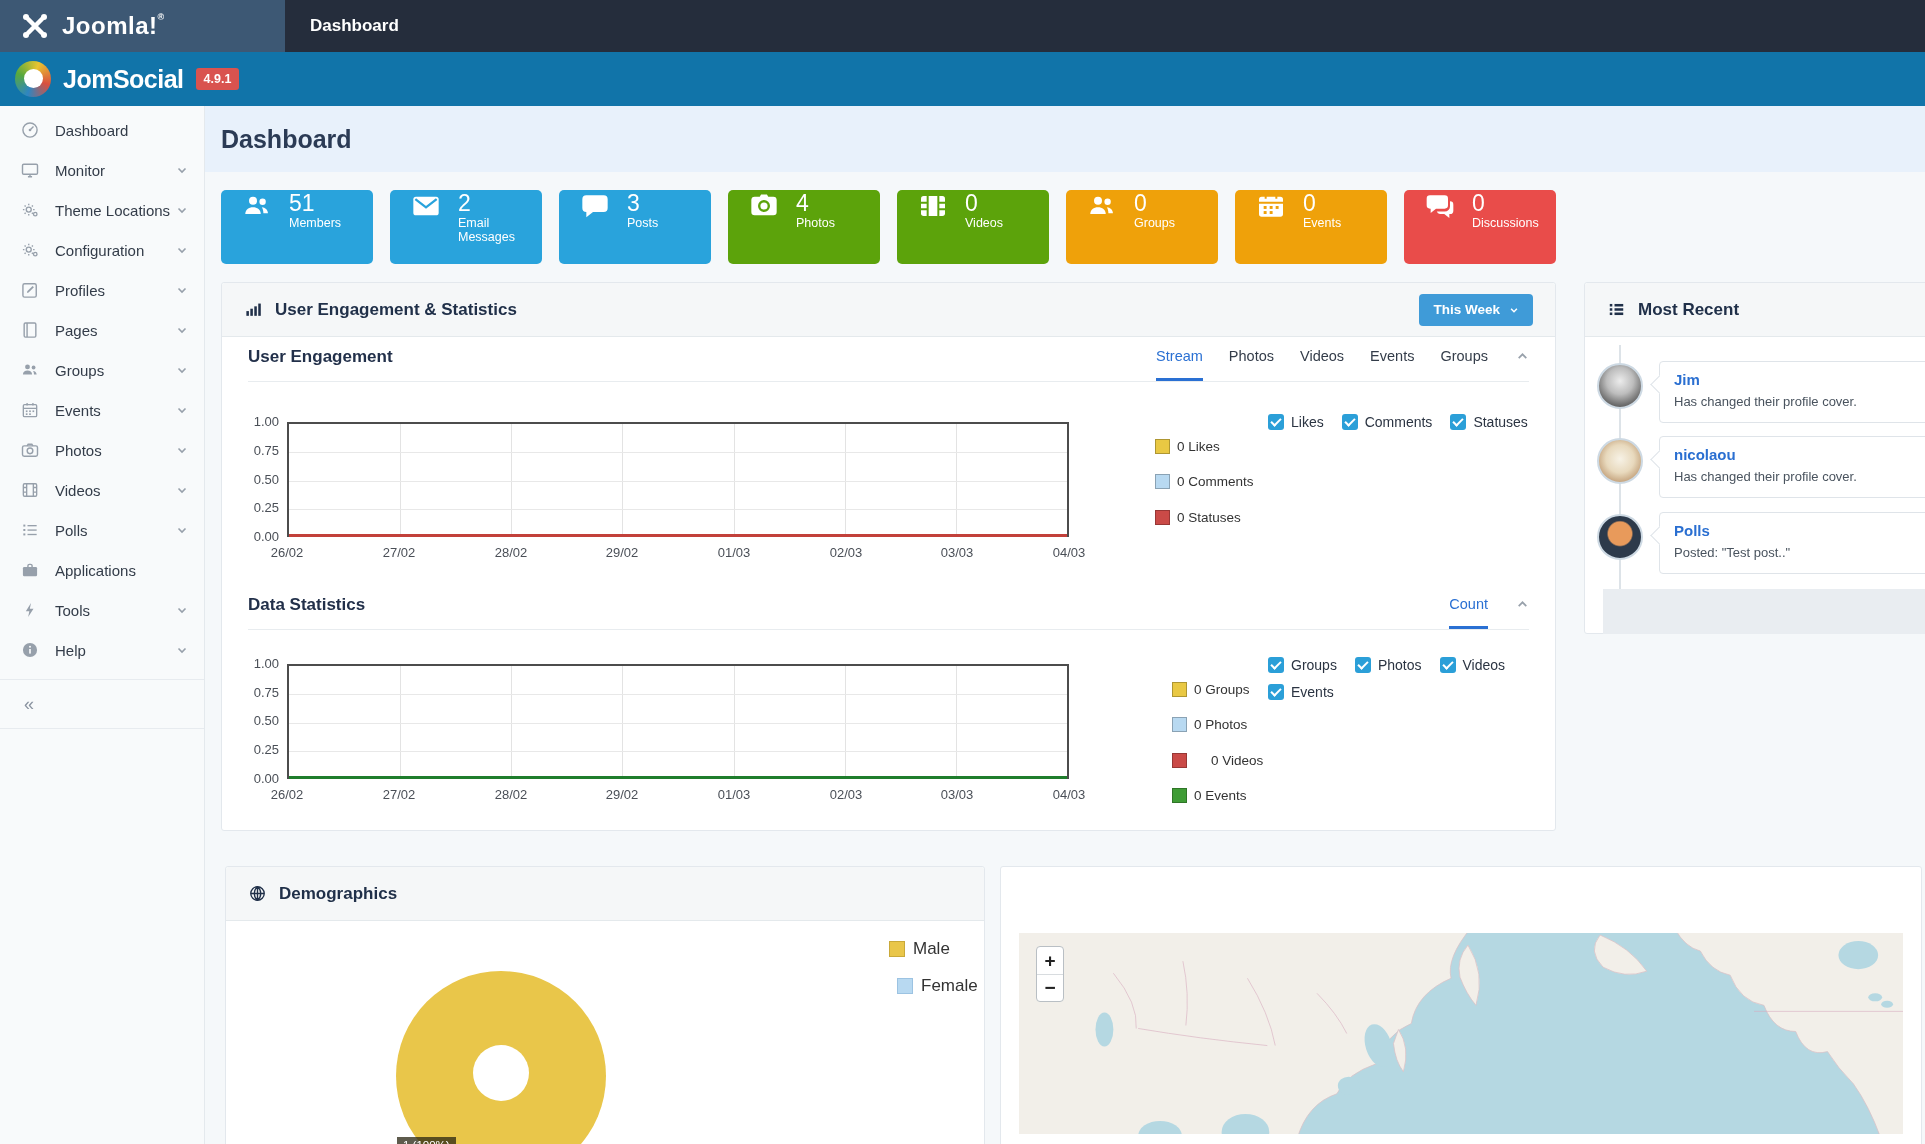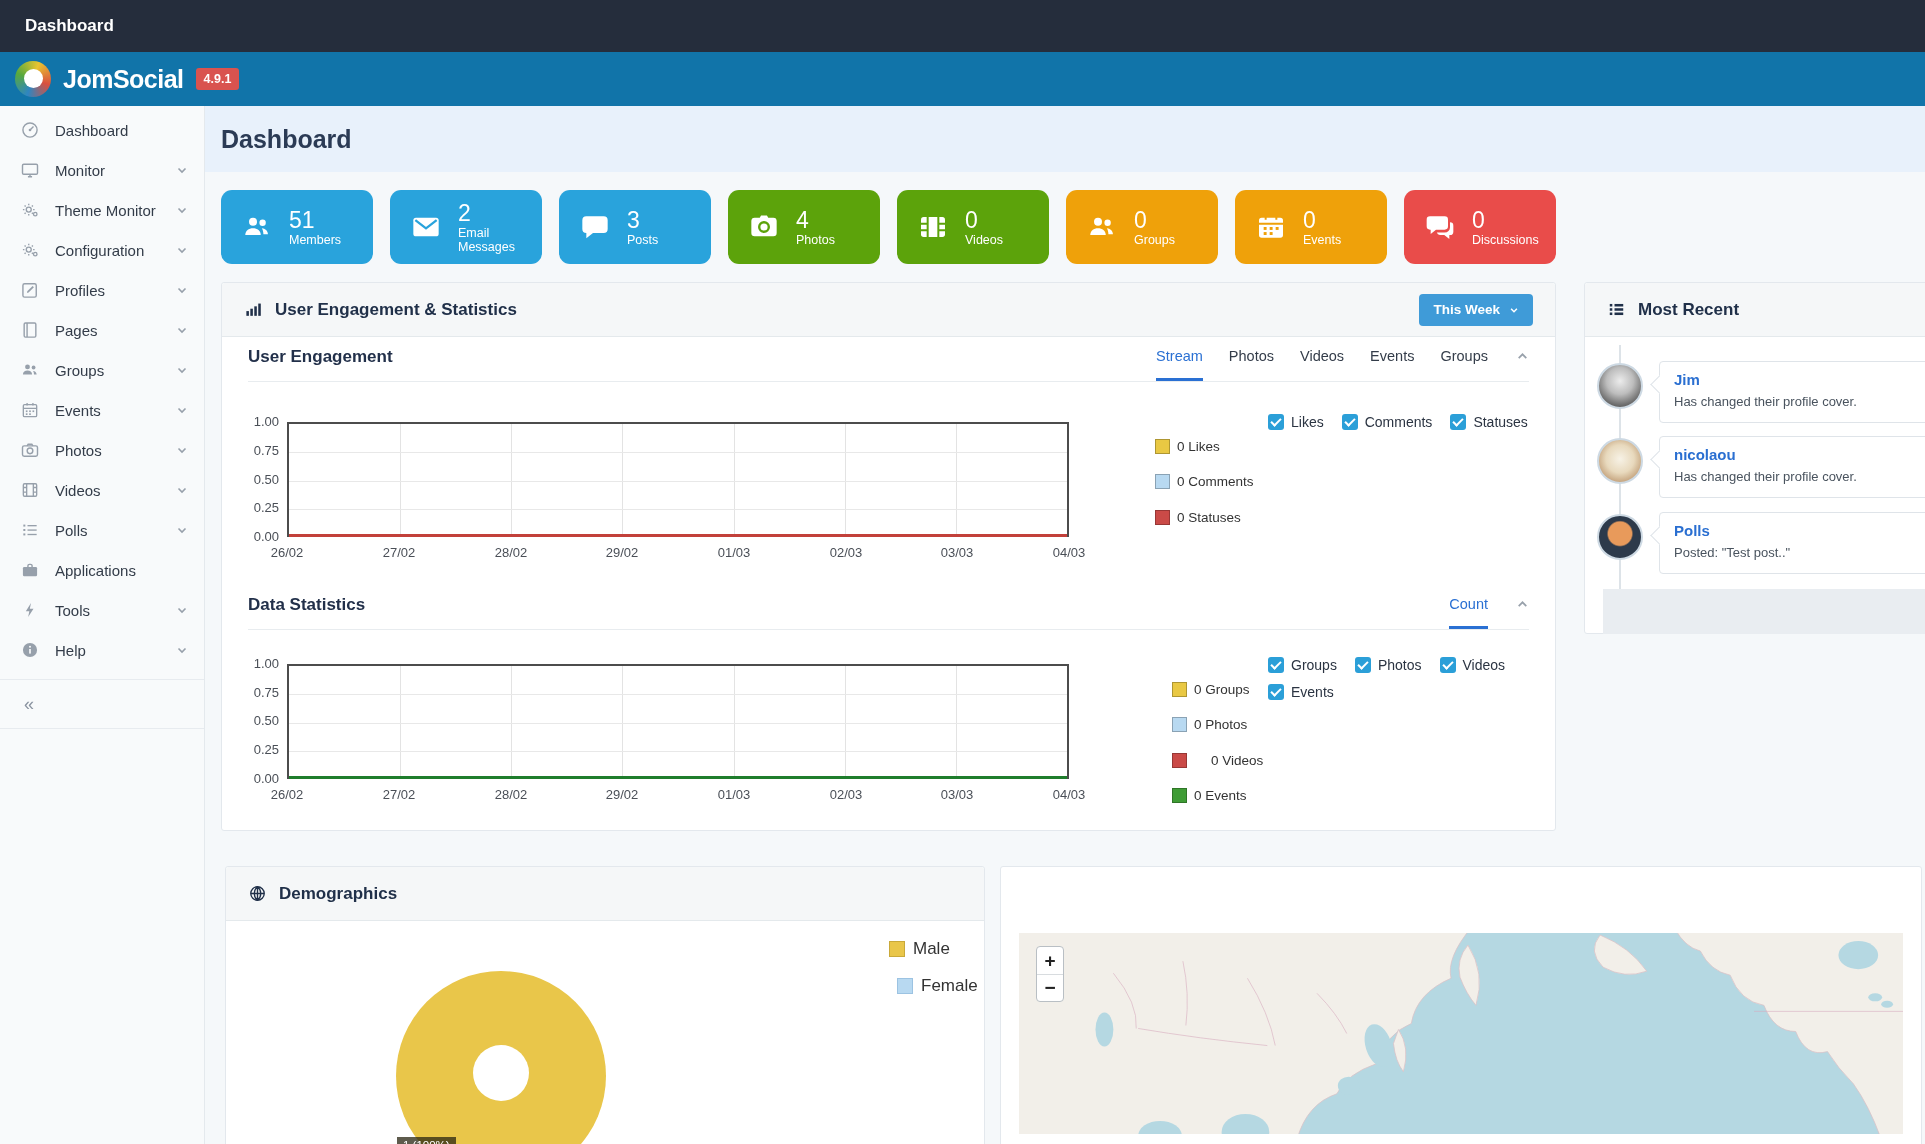--- a/index.html
+++ b/index.html
@@ -27,21 +27,21 @@
   .side-chev { width:12px; height:12px; color:#97a0ab; }
   .side-divider { height:1px; background:#e7ebef; margin-top:9px; }
   .side-collapse { height:49px; display:flex; align-items:center; padding-left:24px; color:#8a93a0; font-size:18px; border-bottom:1px solid #e7ebef; cursor:pointer; }
 
   
   .titleband { position:absolute; top:106px; left:205px; right:0; height:66px; background:#e8f1fb; display:flex; align-items:center; padding-left:16px; }
   .page-title { font-size:25px; font-weight:bold; color:#2b3b55; }
 
   
   .cards { position:absolute; top:190px; left:221px; width:1335px; display:flex; gap:17px; }
-  .card { flex:1; height:74px; border-radius:11px; display:flex; align-items:center; padding-left:20px; gap:16px; color:#fff; cursor:pointer; }
+  .card { flex:1; height:74px; border-radius:5px; display:flex; padding-left:20px; gap:16px; color:#fff; cursor:pointer; }
   .c-blue { background:#29a3dc; } .c-green { background:#5ca30b; }
   .c-orange { background:#efa10a; } .c-red { background:#e94c4a; }
   .card-icon { width:32px; height:32px; flex:none; }
   .card-num { font-size:23px; line-height:1.15; }
   .card-lbl { font-size:12.5px; }
 
   
   .panel { position:absolute; background:#fff; border:1px solid #e3e8ed; border-radius:3px; }
   .panel-head { height:54px; background:#f5f7f8; border-bottom:1px solid #e4e9ec; display:flex; align-items:center; padding:0 22px; gap:12px; border-radius:3px 3px 0 0; }
   .panel-title { font-size:17px; font-weight:bold; color:#203049; }
@@ -102,20 +102,36 @@
   .map { position:absolute; left:18px; top:66px; right:18px; height:201px; background:#b5d8e2; overflow:hidden; }
   .map svg.world { position:absolute; inset:0; width:100%; height:100%; }
   .zoomctl { position:absolute; left:17px; top:13px; width:28px; background:#fff; border:1px solid #b9bfc4; border-radius:4px; overflow:hidden; z-index:2; }
   .zbtn { width:100%; height:27px; display:flex; align-items:center; justify-content:center; font-size:19px; font-weight:bold; color:#222; cursor:pointer; }
   .zbtn + .zbtn { border-top:1px solid #d8dcdf; }
 </style>
 </head>
 <body>
 
 <div class="topbar">
+  <div class="topbar-brand">
+    <span>
+      <svg width="30" height="30" viewBox="0 0 30 30">
+        <g stroke="#fff" stroke-width="4.5" stroke-linecap="round" fill="none">
+          <path d="M8 8 L15 15 M22 8 L15 15 M8 22 L15 15 M22 22 L15 15"></path>
+        </g>
+        <g fill="#fff">
+          <circle cx="6" cy="6" r="3"></circle>
+            <circle cx="24" cy="6" r="3"></circle>
+          <circle cx="6" cy="24" r="3"></circle>
+            <circle cx="24" cy="24" r="3"></circle>
+        </g>
+      </svg>
+    </span>
+    <span class="joomla-text"><span>Joomla!</span><sup class="joomla-reg">®</sup></span>
+  </div>
   <div class="topbar-title">Dashboard</div>
 </div>
 
 <div class="brandbar">
   <span class="js-logo"></span>
   <span class="js-text">JomSocial</span>
   <span class="version-badge">4.9.1</span>
 </div>
 
 <div class="sidebar">
@@ -147,21 +163,21 @@
   </div>
 
   <div class="side-item">
     <span class="side-icon">
         <svg viewBox="0 0 24 24" stroke="currentColor" stroke-width="1.6" fill="none">
           <circle cx="10.5" cy="11.5" r="3"></circle>
           <path d="M10.5 6.3V4.5M10.5 18.5v-1.8M15.7 11.5h1.8M3.5 11.5h1.8M14.2 7.8l1.3-1.3M5.5 16.5l1.3-1.3M14.2 15.2l1.3 1.3M5.5 6.5l1.3 1.3"></path>
           <circle cx="18.3" cy="17" r="2.1"></circle>
         </svg>
       </span>
-    <span class="side-label">Theme Monitor</span>
+    <span class="side-label">Theme Locations</span>
     <span class="side-chev">
         <svg viewBox="0 0 12 12" stroke="currentColor" stroke-width="1.6" fill="none">
           <path d="M2.5 4.5L6 8l3.5-3.5"></path>
         </svg>
       </span>
   </div>
 
   <div class="side-item">
     <span class="side-icon">
         <svg viewBox="0 0 24 24" stroke="currentColor" stroke-width="1.6" fill="none">

